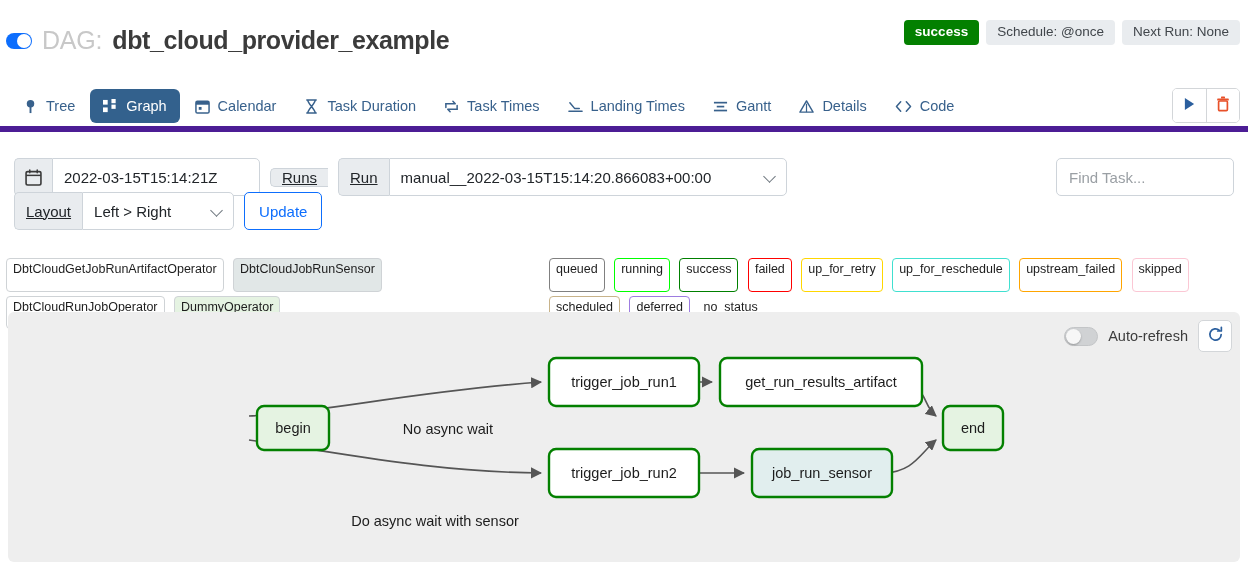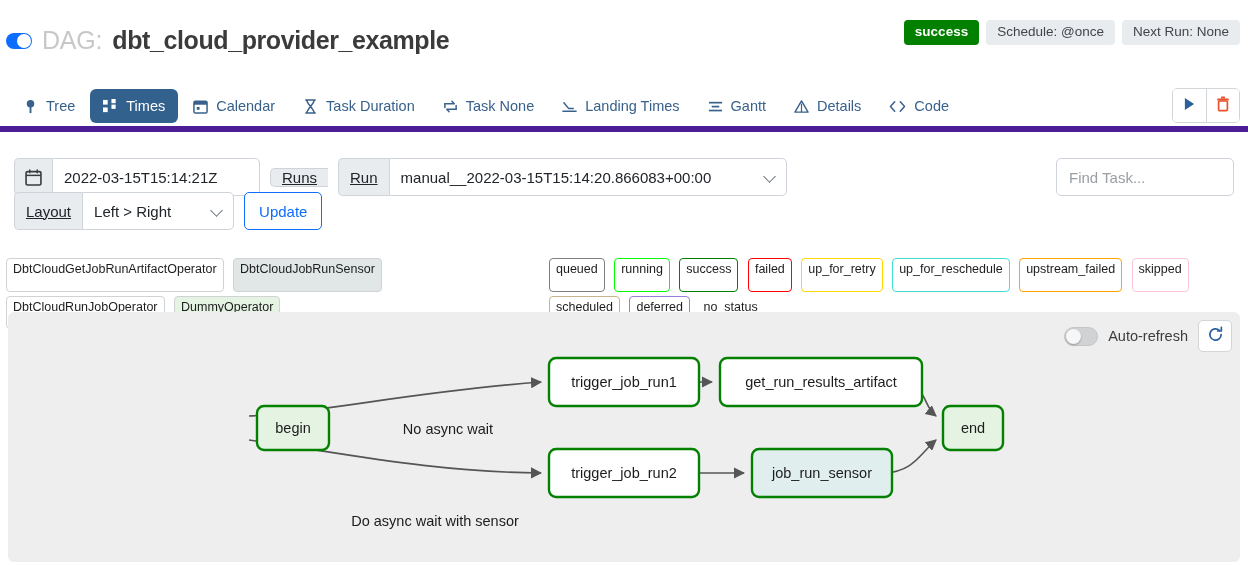--- a/index.html
+++ b/index.html
@@ -210,21 +210,21 @@
 
       <div class="tab active">
         <span>
           <svg width="15" height="15" viewBox="0 0 16 16">
               <rect x="0" y="1" width="5" height="5" fill="currentColor"></rect>
               <rect x="9" y="0" width="4.5" height="4.5" fill="currentColor"></rect>
               <rect x="9" y="6" width="4.5" height="4.5" fill="currentColor"></rect>
               <rect x="0" y="9" width="5" height="5" fill="currentColor"></rect>
             </svg>
         </span>
-        <span>Times</span>
+        <span>Graph</span>
       </div>
 
       <div class="tab">
         <span>
           <svg width="15" height="15" viewBox="0 0 16 16">
               <rect x="1" y="2.5" width="14" height="12.5" rx="1.5" fill="none" stroke="currentColor" stroke-width="1.6"></rect>
               <rect x="1" y="2.5" width="14" height="3.6" fill="currentColor"></rect>
               <rect x="4" y="8.5" width="3" height="3" fill="currentColor"></rect>
             </svg>
         </span>
@@ -240,21 +240,21 @@
         <span>Task Duration</span>
       </div>
 
       <div class="tab">
         <span>
           <svg width="15" height="15" viewBox="0 0 16 16">
               <path d="M2 5h10l-2.5-2.5M14 11H4l2.5 2.5" fill="none" stroke="currentColor" stroke-width="1.6" stroke-linecap="round" stroke-linejoin="round"></path>
               <path d="M2 5v4M14 11V7" fill="none" stroke="currentColor" stroke-width="1.6" stroke-linecap="round"></path>
             </svg>
         </span>
-        <span>Task None</span>
+        <span>Task Times</span>
       </div>
 
       <div class="tab">
         <span>
           <svg width="15" height="15" viewBox="0 0 16 16">
               <path d="M1 13h14" stroke="currentColor" stroke-width="1.6" stroke-linecap="round"></path>
               <path d="M2 4l5 6h5" fill="none" stroke="currentColor" stroke-width="1.6" stroke-linecap="round" stroke-linejoin="round"></path>
             </svg>
         </span>
         <span>Landing Times</span>

